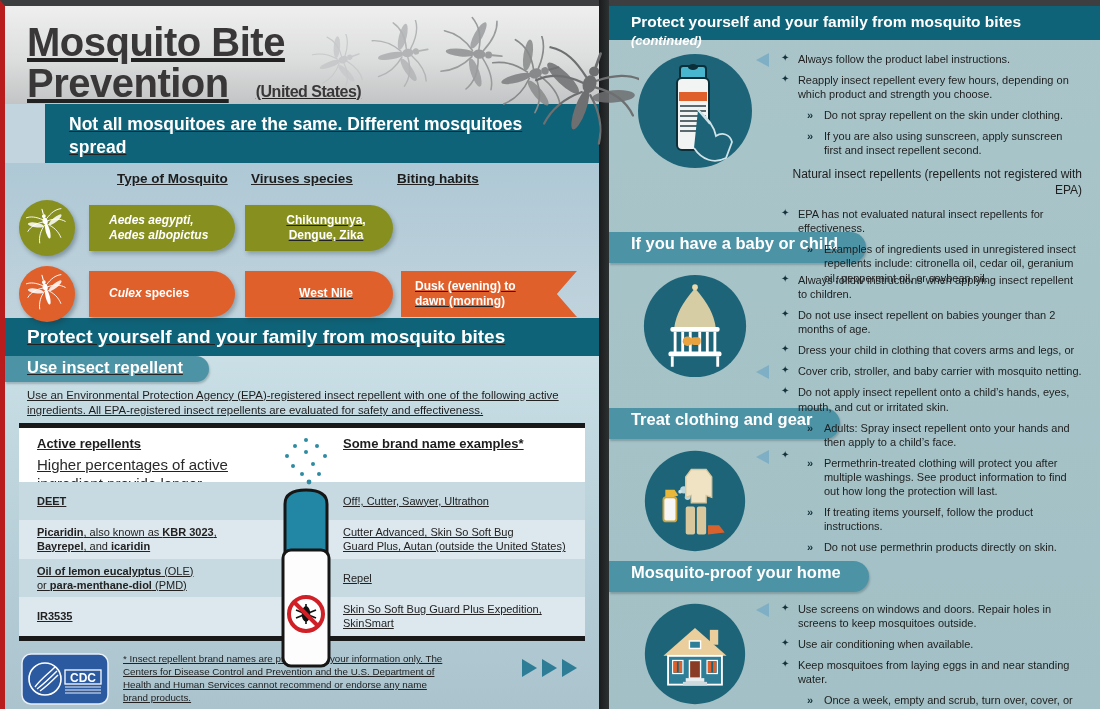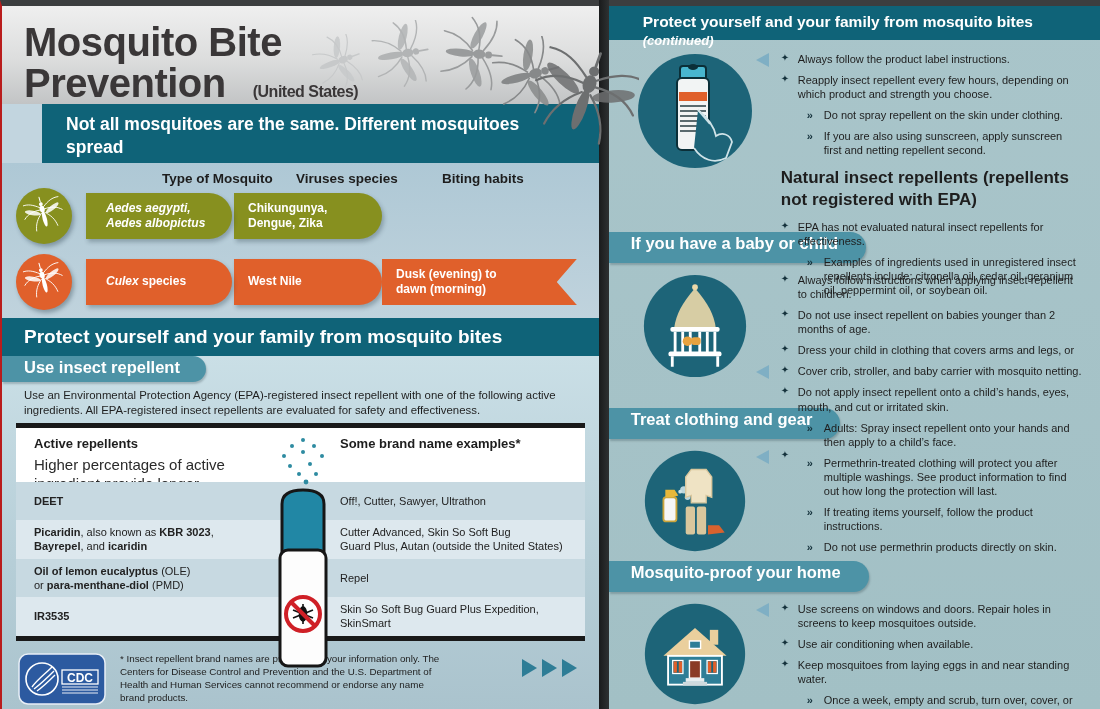--- a/index.html
+++ b/index.html
@@ -8,24 +8,25 @@
     font-family:"Liberation Sans", sans-serif;
     background:#1e2122;
     display:flex;
     overflow:hidden;
     color:#222;
   }
   
   .left-panel {
     width:658px; height:709px;
     border-top:6px solid #3c3e3f;
-    border-left:2px solid #b91c1c;
+    border-left:5px solid #b91c1c;
     display:flex; flex-direction:column;
     background:#c2d5df;
     position:relative;
+    text-decoration:underline;
   }
   .l-header {
     height:109px;
     background:linear-gradient(180deg,#efefef 0%,#dcdddd 55%,#c2c4c5 100%);
     position:relative;
     padding:16px 0 0 22px;
     overflow:visible;
     z-index:6;
   }
   .title-line1 { font-size:40px; font-weight:bold; color:#3a3738; line-height:1.02; letter-spacing:-0.5px; }
@@ -40,40 +41,40 @@
     white-space:pre-line;
     min-height:56px;
     margin-left:40px;
   }
   .mosq-table {
     height:155px;
     background:linear-gradient(180deg,#aec8d5 0%,#c0d3dd 100%);
     padding:8px 8px 0 0;
     position:relative;
   }
-  .mt-headers { display:grid; grid-template-columns:232px 148px auto; margin-bottom:4px;padding-left:48px; }
+  .mt-headers { display:grid; grid-template-columns:232px 148px auto; margin-bottom:16px; }
   .mt-headers div { font-size:13.5px; font-weight:bold; color:#1d1d1d; }
   .mt-h1 { padding-left:112px; }
   .mt-h2 { padding-left:14px; }
   .mt-h3 { padding-left:12px; }
-  .mrow { display:grid; grid-template-columns:232px 148px auto; column-gap:0; height:52px; margin-bottom:14px; position:relative; align-items:center; }
+  .mrow { display:grid; grid-template-columns:232px 148px auto; column-gap:8px; height:52px; margin-bottom:14px; position:relative; align-items:center; }
   .mrow .cell1 { position:relative; height:52px; }
   .mcircle {
     position:absolute; left:14px; top:-2px;
     width:56px; height:56px; border-radius:50%;
     display:flex; align-items:center; justify-content:center;
     box-shadow:2px 3px 4px rgba(30,50,60,.35);
     z-index:2;
   }
   .bar { color:#fff; font-size:12px; font-weight:bold; line-height:1.25;
          display:flex; flex-direction:column; justify-content:center;
          box-shadow:2px 3px 4px rgba(30,50,60,.3); white-space:pre-line; }
   .bar1 { position:absolute; left:84px; right:2px; top:3px; bottom:3px;
           border-radius:0 23px 23px 0; padding-left:20px; }
-  .bar2 { height:46px; border-radius:0 23px 23px 0; padding-left:14px; }
+  .bar2 { height:46px; border-radius:0 23px 23px 0; padding-left:14px;text-align:center; }
   .bar3 { height:46px; margin-right:14px; padding-left:14px;
           clip-path:polygon(0 0,100% 0,calc(100% - 20px) 50%,100% 100%,0 100%); }
   .species-italic { font-style:italic; white-space:pre-line; }
   .band2 {
     background:#0f6378; color:#fff;
     font-size:19px; font-weight:bold;
     padding:8px 22px 9px 22px; min-height:38px;
   }
   .repellent-area {
     flex:1;
@@ -117,30 +118,30 @@
   
   .right-panel {
     width:540px; height:709px;
     border-top:6px solid #3c3e3f;
     background:linear-gradient(180deg,#a9c5ca 0%,#a2c0c5 100%);
     display:flex; flex-direction:column;
   }
   .r-header {
     background:#0f6378; color:#fff;
     min-height:34px;
-    padding:7px 20px 8px 34px;
+    padding:7px 20px 8px 22px;
     font-size:15.5px; font-weight:bold;
   }
   .r-header i { font-size:13px; font-weight:bold; }
   .rsection { display:flex; }
   .icon-col { width:172px; display:flex; justify-content:center; align-items:flex-start; flex:0 0 auto; }
   .bullets { flex:1; padding-right:18px; font-size:11px; color:#1e1e1e; line-height:1.28; }
   .b1 { position:relative; padding-left:17px; margin-bottom:7px; }
   .b2 { position:relative; padding-left:43px; margin-bottom:7px; }
-  .bh { font-weight:bold; font-size:17px; margin:10px 0 9px 0; }
+  .bh { font-weight:normal; font-size:12px; margin:10px 0 9px 0;text-align:right; }
   .marker { position:absolute; left:0; top:0; font-size:10px; color:#15323c; }
   .b2 .marker { left:26px; font-weight:bold; font-size:11px; }
   .larrow { position:absolute; left:-25px; top:1px; width:0; height:0;
             border-top:7px solid transparent; border-bottom:7px solid transparent;
             border-right:13px solid #7fafc4; }
   .rpill {
     background:#4d93a6; color:#fff;
     font-size:16.5px; font-weight:bold;
     width:fit-content;
     padding:2px 28px 10px 22px;
@@ -378,21 +379,21 @@
             <line x1="44" y1="79" x2="70" y2="79"></line>
         </g>
         <path d="M62 58 C72 66 78 74 80 84 C86 80 94 82 96 90 L90 106 C78 112 66 108 58 96" fill="#1d6478" stroke="#cfe3e8" stroke-width="1.8"></path>
         <path d="M62 58 L74 72" stroke="#cfe3e8" stroke-width="1.8" fill="none"></path>
       </svg>
     </div>
     <div class="bullets">
         <div class="b1"><span class="larrow"></span><span class="marker">✦</span><span>Always follow the product label instructions.</span></div>
         <div class="b1"><span class="marker">✦</span><span>Reapply insect repellent every few hours, depending on which product and strength you choose.</span></div>
         <div class="b2"><span class="marker">»</span><span>Do not spray repellent on the skin under clothing.</span></div>
-        <div class="b2"><span class="marker">»</span><span>If you are also using sunscreen, apply sunscreen first and netting repellent second.</span></div>
+        <div class="b2"><span class="marker">»</span><span>If you are also using sunscreen, apply sunscreen first and insect repellent second.</span></div>
         <div class="bh"><span>Natural insect repellents (repellents not registered with EPA)</span></div>
         <div class="b1"><span class="marker">✦</span><span>EPA has not evaluated natural insect repellents for effectiveness.</span></div>
         <div class="b2"><span class="marker">»</span><span>Examples of ingredients used in unregistered insect repellents include: citronella oil, cedar oil, geranium oil, peppermint oil, or soybean oil.</span></div>
       </div>
   </div>
 
   <div>
     <div class="rpill">If you have a baby or child</div>
     <div class="rsection sec2 sec-pad">
       <div class="icon-col">

